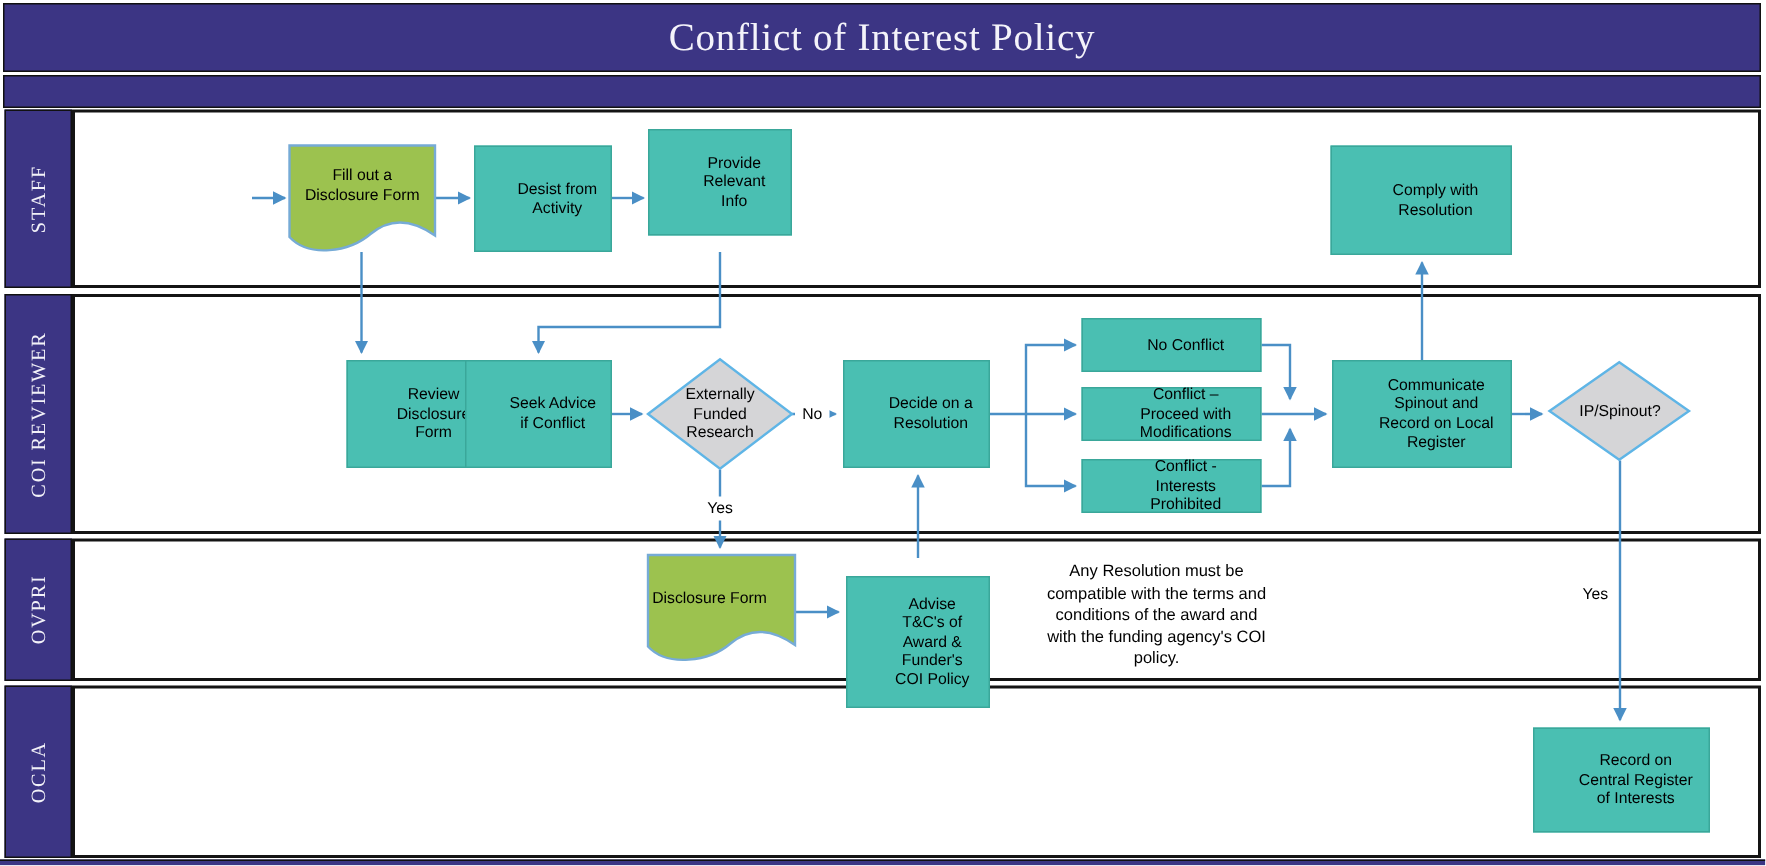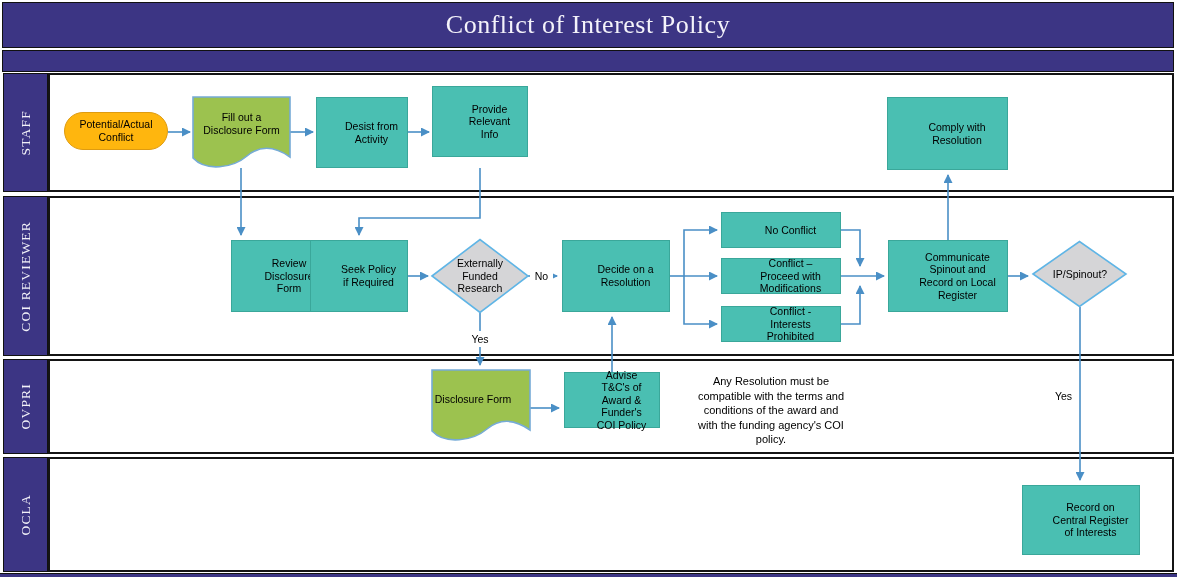--- a/index.html
+++ b/index.html
@@ -98,40 +98,39 @@
     <path class="conn" d="M612,372 V317" marker-end="url(#arr)"></path>
     <path class="conn" d="M1080,307 V480" marker-end="url(#arr)"></path>
 
     <path class="docshape" d="M193,97 L290,97 L290,157 C273,145 259,146 247,156 C233,168 206,172 193,158 Z"></path>
     <path class="docshape" d="M432,370 L530,370 L530,430 C513,418 499,419 487,429 C473,441 445,445 432,431 Z"></path>
 
     <polygon class="diamond" points="432,276 480,239.5 528,276 480,312.5"></polygon>
     <polygon class="diamond" points="1033,274 1079.5,241.5 1126,274 1079.5,306.5"></polygon>
   </svg>
 
-  <div class="node terminator" style="left:64px;top:112px;width:104px;height:38px;">Potential/Actual Conflict</div>
   <div class="shape-label" style="left:196px;top:101px;width:91px;height:46px;">Fill out a Disclosure Form</div>
   <div class="node process" style="left:316px;top:97px;width:92px;height:71px;">Desist from Activity</div>
   <div class="node process" style="left:432px;top:86px;width:96px;height:71px;">Provide Relevant Info</div>
   <div class="node process" style="left:887px;top:97px;width:121px;height:73px;">Comply with Resolution</div>
 
   <div class="node process" style="left:191px;top:240px;width:97px;height:72px;margin-left:40px;">Review Disclosure Form</div>
-  <div class="node process" style="left:310px;top:240px;width:98px;height:72px;">Seek Policy if Required</div>
+  <div class="node process" style="left:310px;top:240px;width:98px;height:72px;">Seek Advice if Conflict</div>
   <div class="shape-label" style="left:440px;top:247px;width:80px;height:58px;">Externally Funded Research</div>
-  <div class="node process" style="left:562px;top:240px;width:108px;height:72px;">Decide on a Resolution</div>
+  <div class="node process" style="left:562px;top:240px;width:98px;height:72px;">Decide on a Resolution</div>
   <div class="node process" style="left:721px;top:212px;width:120px;height:36px;">No Conflict</div>
   <div class="node process" style="left:721px;top:258px;width:120px;height:36px;">Conflict – Proceed with Modifications</div>
   <div class="node process" style="left:721px;top:306px;width:120px;height:36px;">Conflict - Interests Prohibited</div>
   <div class="node process" style="left:888px;top:240px;width:120px;height:72px;">
     <span><span>Communicate Spinout </span><span class="u">and</span><span> Record on Local Register</span></span>
   </div>
   <div class="shape-label" style="left:1041px;top:266px;width:78px;height:16px;">IP/Spinout?</div>
 
   <div class="shape-label" style="left:434px;top:376px;width:78px;height:46px;">Disclosure Form</div>
-  <div class="node process" style="left:564px;top:372px;width:96px;height:56px;">Advise T&amp;C's of Award &amp; Funder's COI Policy</div>
+  <div class="node process" style="left:564px;top:384px;width:96px;height:88px;">Advise T&amp;C's of Award &amp; Funder's COI Policy</div>
   <div class="note" style="left:694px;top:374px;width:154px;">Any Resolution must be compatible with the terms and conditions of the award and with the funding agency's COI policy.</div>
 
   <div class="node process" style="left:1022px;top:485px;width:118px;height:70px;">Record on Central Register of Interests</div>
 
   <div class="edge-label" style="left:530px;top:268px;width:23px;height:15px;">No</div>
   <div class="edge-label" style="left:464px;top:331px;width:32px;height:16px;">Yes</div>
   <div class="edge-label" style="left:1049px;top:388px;width:29px;height:16px;">Yes</div>
 
   <div id="footer-band"></div>
 </div>

